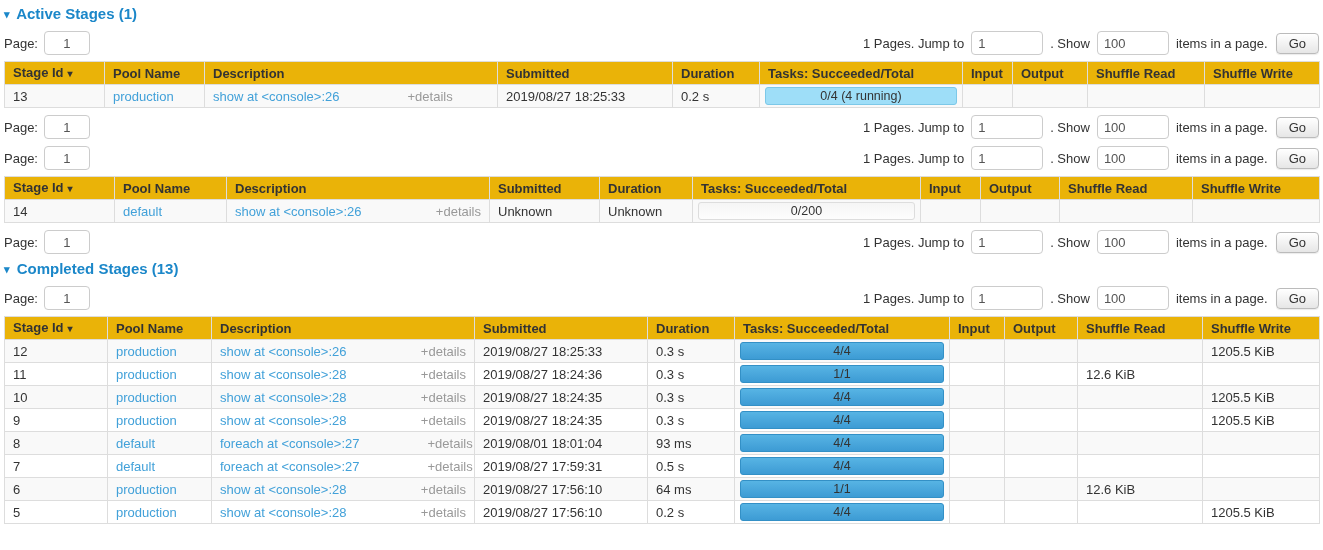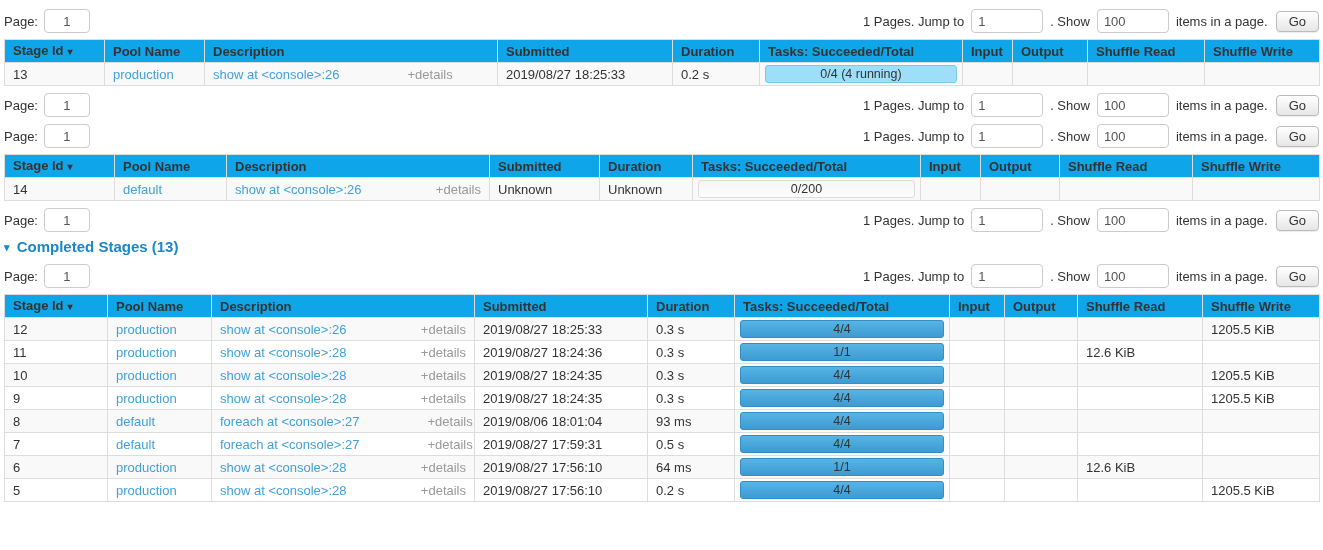--- a/index.html
+++ b/index.html
@@ -33,21 +33,21 @@
     border: 1px solid #bbb; border-radius: 4px;
     padding: 2px 12px; height: 21px; margin-left: 8px; cursor: pointer;
     box-shadow: 0 1px 1px rgba(0,0,0,.08);
   }
 
   table.stages { border-collapse: collapse; table-layout: fixed; width: 1315px; margin: 0 0 5px 0; }
   .stages th, .stages td {
     border: 1px solid #ddd; padding: 3px 8px; text-align: left;
     font-size: 13px; line-height: 15px; overflow: hidden; white-space: nowrap; height: 22px;
   }
-  .stages th { background: #0ea5e9; font-weight: bold; cursor: pointer; }
+  .stages th { background: #eab308; font-weight: bold; cursor: pointer; }
   .stages tbody tr:nth-child(odd) { background: #f9f9f9; }
   .stages a { color: var(--link, #42a1d9); text-decoration: none; cursor: pointer; }
   .sort-ic { font-size: 10px; margin-left: 4px; color: #333; }
 
   .desc-wrap { display: flex; align-items: flex-start; gap: 34px; }
   .flex-sp { flex: 1; }
   .details, .kill { color: #999; cursor: pointer; }
   .kill { margin-left: 14px; }
 
   td.tasks-cell { padding: 2px 5px; }
@@ -63,20 +63,24 @@
   }
   .bar-text {
     position: absolute; left: 0; top: 0; width: 100%; height: 100%;
     text-align: center; line-height: 16px; font-size: 12.5px; color: #333;
   }
 </style>
 </head>
 <body>
 
 <section>
+  <h4 class="sec-title">
+    <span class="arrow">▾</span>
+    <span>Active Stages (1)</span>
+  </h4>
   <div class="pagebar-slot">
   <div class="pagebar">
     <div class="pb-left">
       <span class="pb-label">Page:</span>
       <input class="pb-page" value="1" style="">
     </div>
     <div class="pb-right">
       <span>1 Pages. Jump to</span>
       <input class="pb-jump" value="1" style="">
       <span>. Show</span>
@@ -384,21 +388,21 @@
         <tr>
           <td>8</td>
           <td><a>default</a></td>
           <td>
             <div class="desc-wrap">
               <a>foreach at &lt;console&gt;:27</a>
               <span class="flex-sp"></span>
               <span class="details">+details</span>
             </div>
           </td>
-          <td>2019/08/06 18:01:04</td>
+          <td>2019/08/01 18:01:04</td>
           <td>93 ms</td>
           <td class="tasks-cell">
             <div class="progress done">
               <span class="bar-text">4/4</span>
             </div>
           </td>
           <td></td>
           <td></td>
           <td></td>
           <td></td>

